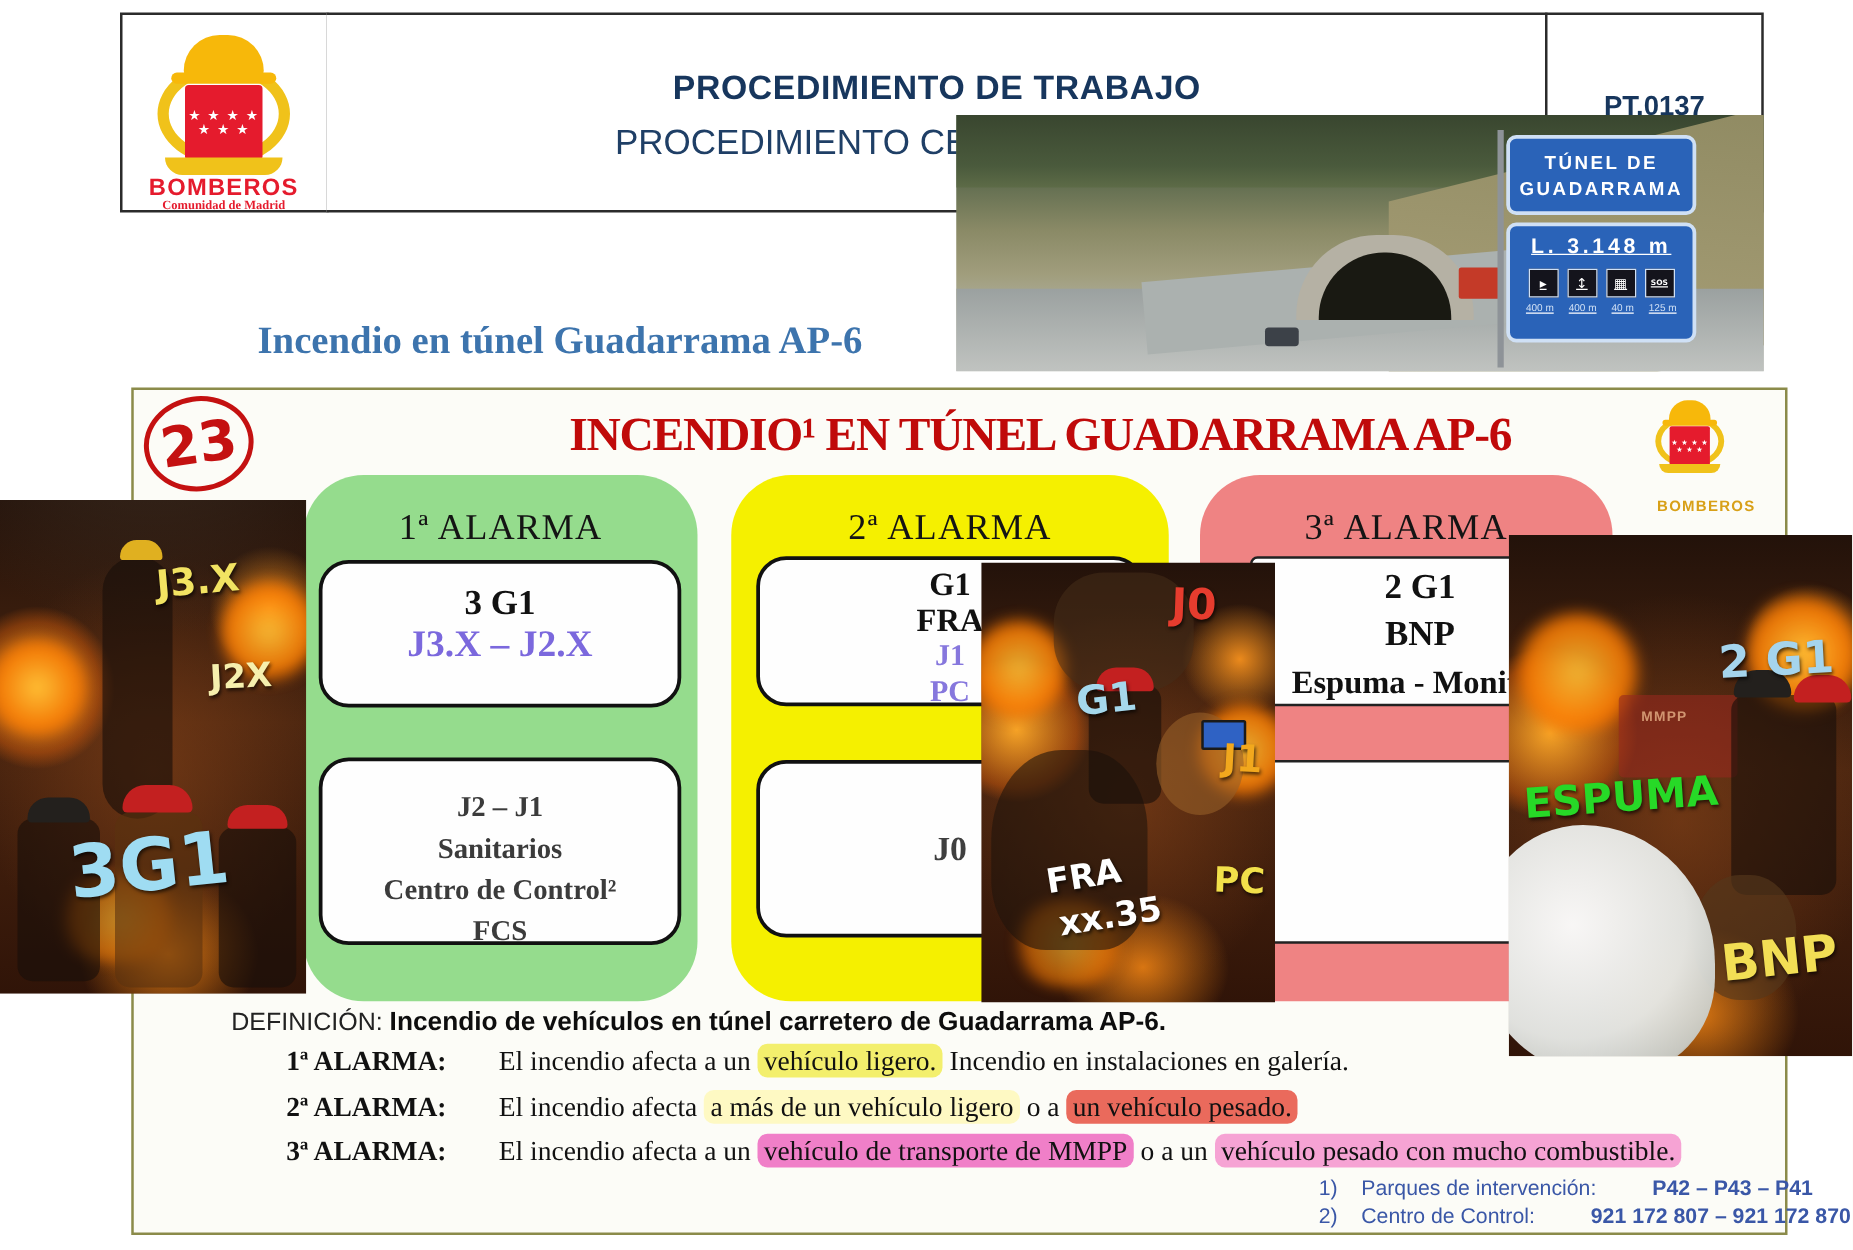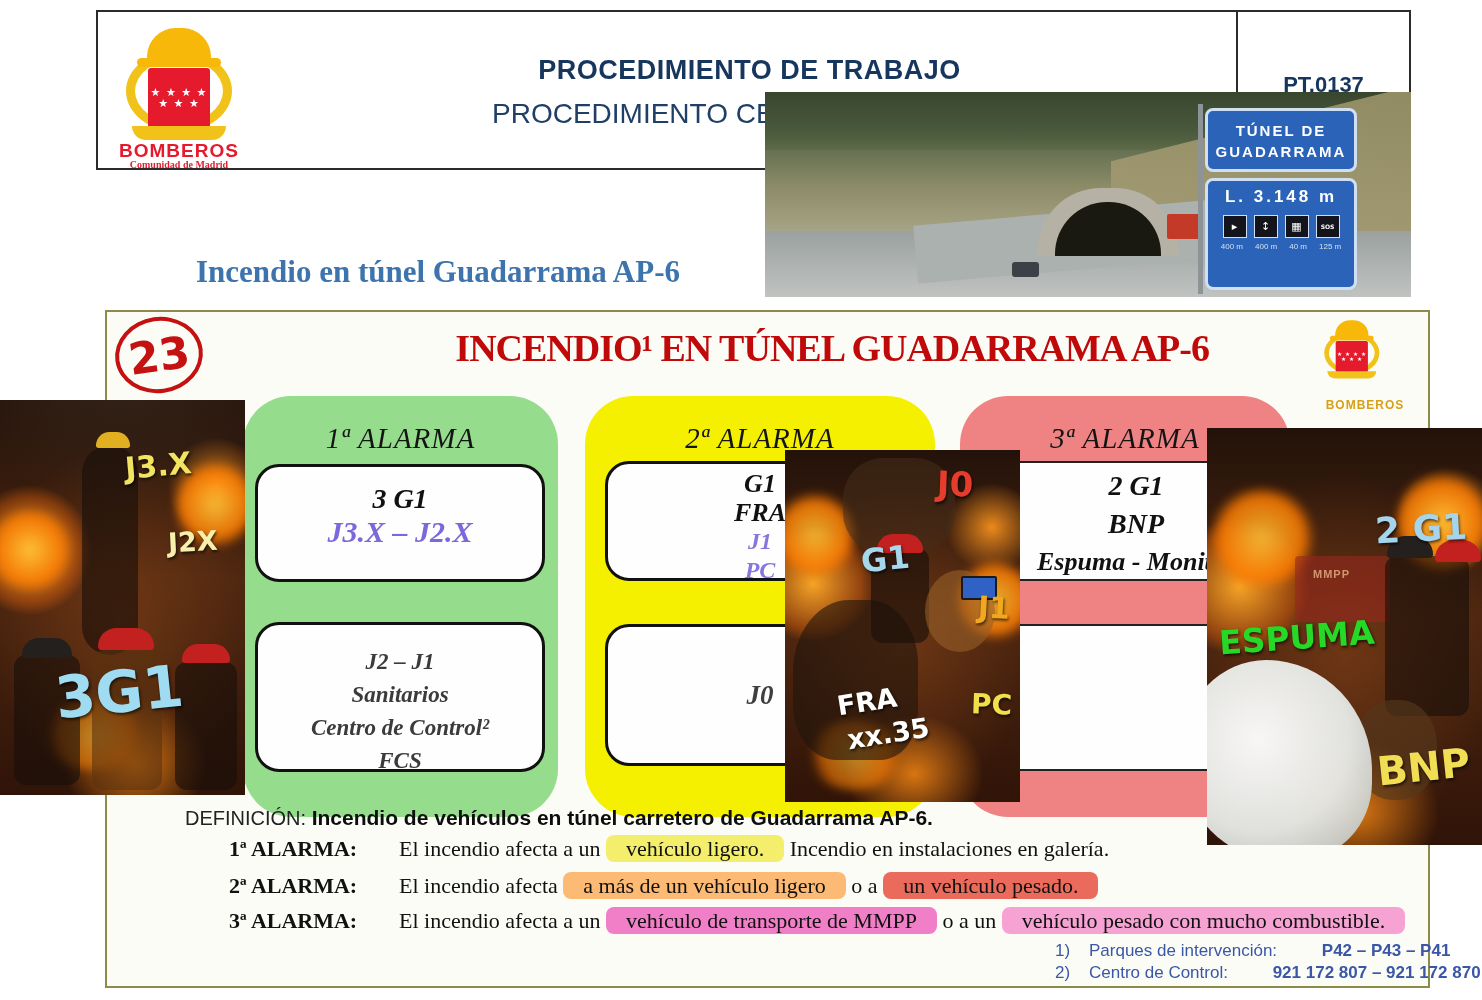--- a/index.html
+++ b/index.html
@@ -57,52 +57,52 @@
                background:#191912; border-radius:52px 52px 0 0; }
   .ph-truck { position:absolute; left:402px; top:122px; width:33px; height:25px;
               background:#c43a28; border-radius:2px; }
   .ph-car { position:absolute; left:247px; top:170px; width:27px; height:15px;
             background:#3c4148; border-radius:3px; }
   .ph-pole { position:absolute; left:433px; top:12px; width:5px; height:190px; background:#8e9398; }
   .sign { position:absolute; background:#2a63b8; border:3px solid #cfe0f5; border-radius:8px;
           color:#ffffff; text-align:center; font-family:"Liberation Sans", sans-serif; }
   .sign-top { left:440px; top:16px; width:152px; height:64px; padding-top:9px;
               font-size:15px; font-weight:bold; letter-spacing:2px; line-height:21px; }
-  .sign-bot { left:440px; top:86px; width:152px; height:112px; padding-top:6px; }
+  .sign-bot { left:440px; top:86px; width:152px; height:96px; padding-top:6px;text-decoration:underline; }
   .sign-len { font-size:17px; font-weight:bold; letter-spacing:3px; }
   .tiles { display:flex; justify-content:center; gap:7px; margin-top:8px; }
   .tile { width:24px; height:23px; background:#14141c; border:1px solid #cfe0f5;
           display:flex; align-items:center; justify-content:center; color:#fff;
           font-size:11px; font-family:"DejaVu Sans", sans-serif; }
   .tile.sos { font-size:6px; font-weight:bold; }
   .dists { display:flex; justify-content:center; gap:12px; margin-top:4px;
            font-size:8px; color:#cfe0f5; }
 
   
-  .page-heading { position:absolute; left:196px; top:254px; font-family:"Liberation Serif", serif;
+  .page-heading { position:absolute; left:206px; top:254px; font-family:"Liberation Serif", serif;
                   font-weight:bold; font-size:31px; color:#3d74ad; }
 
   
   .main-box { position:absolute; left:105px; top:310px; width:1325px; height:678px;
               border:2px solid #8b8b4a; background:#fcfcf7; }
   .circle-num { position:absolute; left:115px; top:317px; width:88px; height:76px;
                 border:4px solid #c41111; border-radius:50%; transform:rotate(-8deg);
                 display:flex; align-items:center; justify-content:center; z-index:3;
                 color:#c41111; font-size:44px; font-weight:bold;
                 font-family:"DejaVu Sans", cursive; }
   .main-title { position:absolute; left:105px; top:326px; width:1128px; padding-right:24px;
                 text-align:right; font-family:"Liberation Serif", serif; font-weight:bold;
                 font-size:38px; color:#c00a0a; letter-spacing:-1px; }
   .mini-logo { position:absolute; left:1318px; top:314px; transform:scale(.52);
                transform-origin:top left; }
   .mini-caption { position:absolute; left:1320px; top:398px; width:90px; text-align:center;
                   font-size:12px; font-weight:bold; color:#d8a018; letter-spacing:1px; }
 
   
-  .col { position:absolute; top:396px; height:421px; border-radius:48px;font-style:italic; }
+  .col { position:absolute; top:380px; height:421px; border-radius:48px; }
   .col-green  { left:243px; width:315px; background:#95dc8d; }
   .col-yellow { left:585px; width:350px; background:#f5f000; }
   .col-red    { left:960px; width:330px; background:#ef8383; }
   .col-head { margin-top:26px; text-align:center; font-family:"Liberation Serif", serif;
               font-size:29px; color:#141414; letter-spacing:1px; }
   .wbox { position:absolute; background:#fefefe; text-align:center;
           font-family:"Liberation Serif", serif; }
   .wbox.round { border:3px solid #111; border-radius:24px; }
   .wbox.square { border:2px solid #222; border-radius:6px; }
   .g-box1 { left:12px; top:68px; width:290px; height:118px; padding-top:16px; }
@@ -120,23 +120,23 @@
   .ln-j0 { font-size:27px; font-weight:bold; color:#3f3f3f; }
   .ln-r { font-size:28px; font-weight:bold; color:#111; line-height:38px; }
   .ln-r-small { font-size:26px; font-weight:bold; color:#111; line-height:38px; }
 
   
   .def-line { position:absolute; left:185px; font-size:20px; color:#222; }
   .def-line b { color:#0d0d0d; font-size:21px; }
   .alarm-line { position:absolute; left:185px; font-family:"Liberation Serif", serif;
                 font-size:22px; color:#111; white-space:nowrap; }
   .alarm-label { display:inline-block; width:170px; font-weight:bold;margin-left:44px; }
-  .hl { padding:1px 20px; border-radius:8px; }
+  .hl { padding:1px 5px; border-radius:8px; }
   .hl-yellow  { background:#f3ef6d; }
-  .hl-purple  { background:#fdba74; }
+  .hl-purple  { background:#fef9c3; }
   .hl-red     { background:#ea6a5c; }
   .hl-magenta { background:#f07fc8; }
   .hl-pink    { background:#f6a3d4; }
 
   
   .footnote { position:absolute; left:1055px; font-size:17px; color:#3a57a7; white-space:nowrap; }
   .fn-num { display:inline-block; width:34px; }
   .fn-val { font-weight:bold;margin-left:40px; }
 
   

